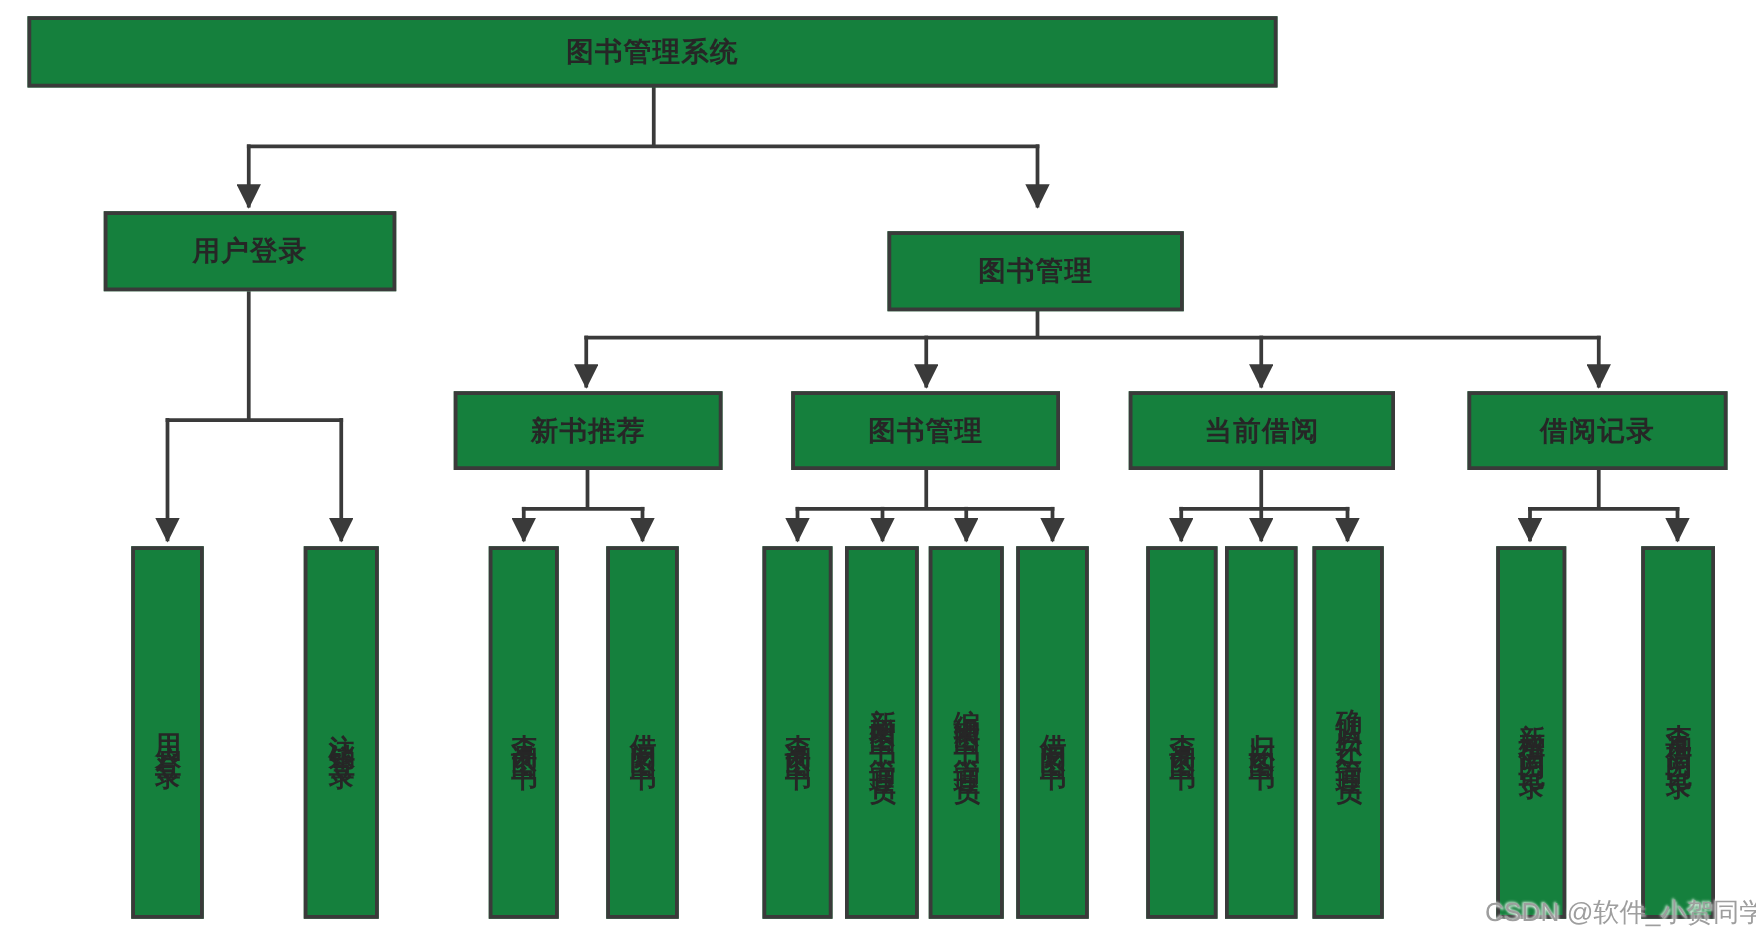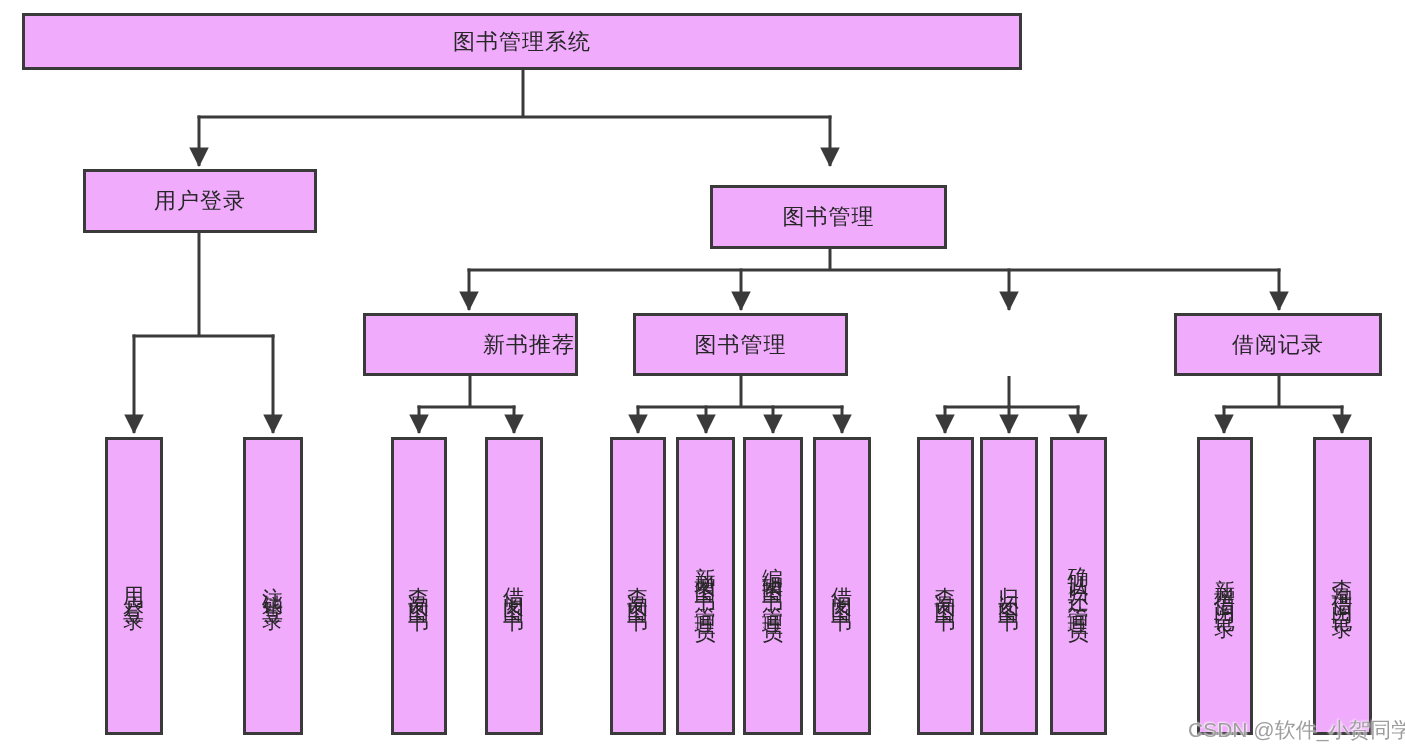--- a/index.html
+++ b/index.html
@@ -13,25 +13,26 @@
   }
   .connectors {
     position: absolute;
     left: 0; top: 0;
     width: 1405px; height: 747px;
   }
   .box {
     position: absolute;
     box-sizing: border-box;
     border: 3px solid #3a3a3a;
-    background: #f0abfc;
+    background: #15803d;
     display: flex;
     align-items: center;
     justify-content: center;
     color: #262626;
+    font-weight: bold;
   }
   .h-label {
     font-size: 22px;
     letter-spacing: 1px;
     white-space: nowrap;
   }
   .leaf {
     top: 437px;
     height: 298px;
   }
@@ -112,25 +113,28 @@
     <span class="h-label">图书管理系统</span>
   </div>
 
   <div class="box" style="left:83px; top:169px; width:234px; height:64px;">
     <span class="h-label">用户登录</span>
   </div>
   <div class="box" style="left:710px; top:169px; width:237px; height:64px;margin-top:16px;">
     <span class="h-label">图书管理</span>
   </div>
 
-  <div class="box" style="left:363px; top:313px; width:215px; height:63px;justify-content:flex-end;">
+  <div class="box" style="left:363px; top:313px; width:215px; height:63px;">
     <span class="h-label">新书推荐</span>
   </div>
   <div class="box" style="left:633px; top:313px; width:215px; height:63px;">
     <span class="h-label">图书管理</span>
+  </div>
+  <div class="box" style="left:903px; top:313px; width:213px; height:63px;">
+    <span class="h-label">当前借阅</span>
   </div>
   <div class="box" style="left:1174px; top:313px; width:208px; height:63px;">
     <span class="h-label">借阅记录</span>
   </div>
 
   <div class="box leaf" style="left:105px; width:58px;">
     <span class="v-label">用户登录</span>
   </div>
   <div class="box leaf" style="left:243px; width:60px;">
     <span class="v-label">注销登录</span>

